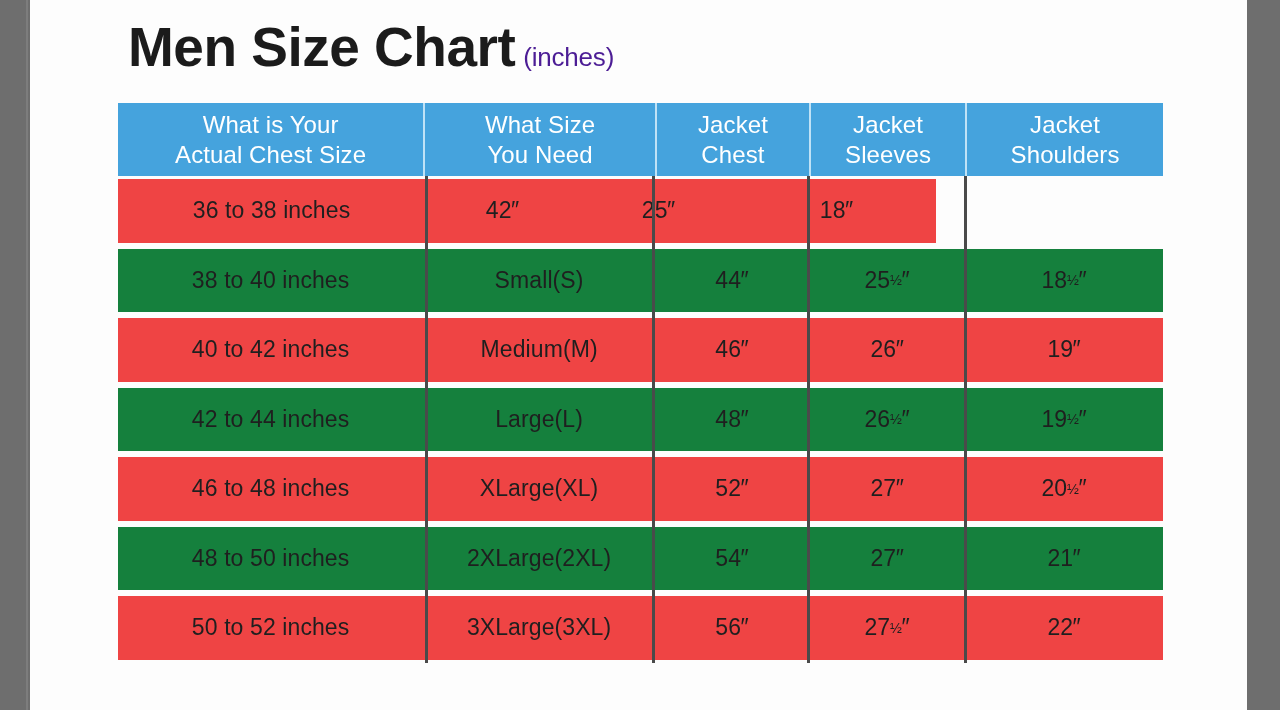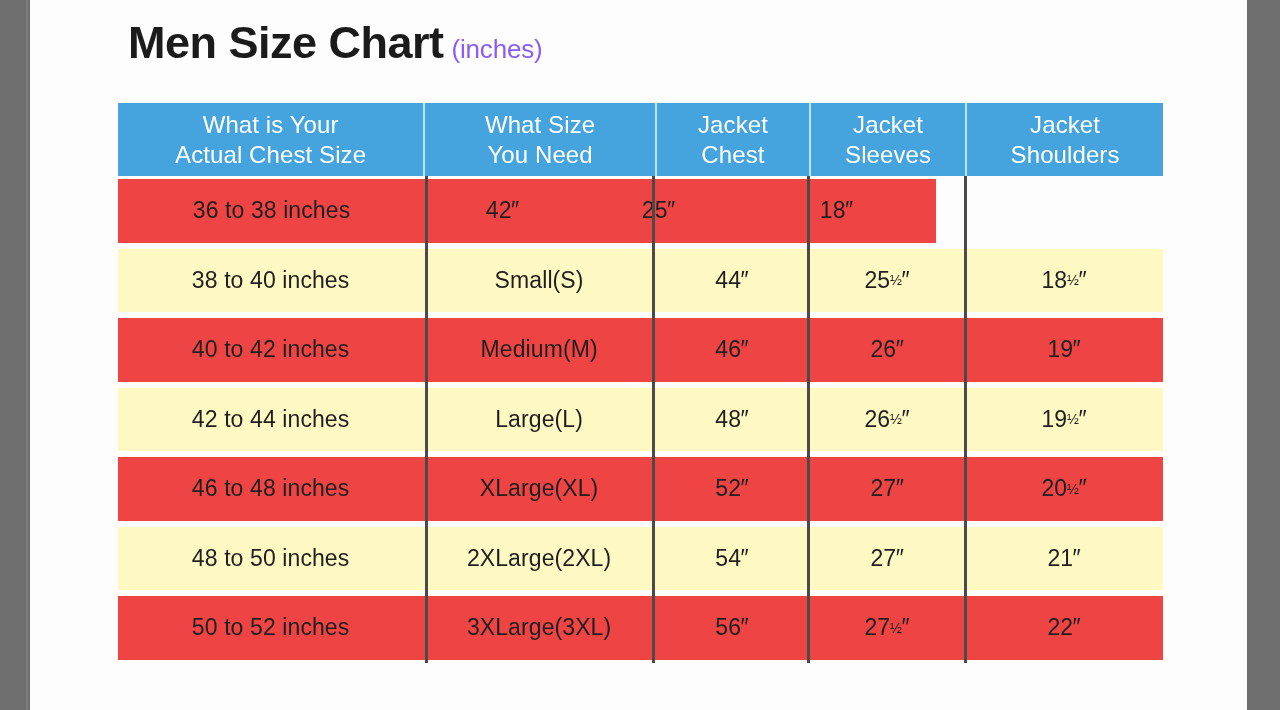--- a/index.html
+++ b/index.html
@@ -53,30 +53,30 @@
   }
 
   
   #title-block {
     position: absolute;
     left: 98px;
     top: 20px;
     white-space: nowrap;
   }
   #title-main {
-    font-size: 45px;
+    font-size: 55px;
     font-weight: bold;
     color: #1b1b1b;
     letter-spacing: -0.5px;
     line-height: 1;
   }
   #title-unit {
     font-size: 26px;
     font-weight: normal;
-    color: #8b5cf6;
+    color: #4c1d95;
     margin-left: 8px;
     letter-spacing: -0.2px;
   }
 
   
   #table {
     position: absolute;
     left: 88px;
     top: 103px;
     width: 1045px;
@@ -125,21 +125,21 @@
   .body-row {
     height: 69.5px;
     align-items: stretch;
   }
   .body-row .cell {
     font-size: 23px;
     color: #1f1f1f;
     letter-spacing: .1px;
   }
   .body-row.shaded .cell { background: #ef4444; }
-  .body-row.plain  .cell { background: #fef9c3; }
+  .body-row.plain  .cell { background: #15803d; }
 
   
   .body-row.shaded .cell { margin: 3px 0; }
   .body-row.plain  .cell { margin: 3px 0; }
 
   
   .divider {
     position: absolute;
     top: 0;
     width: 3px;

